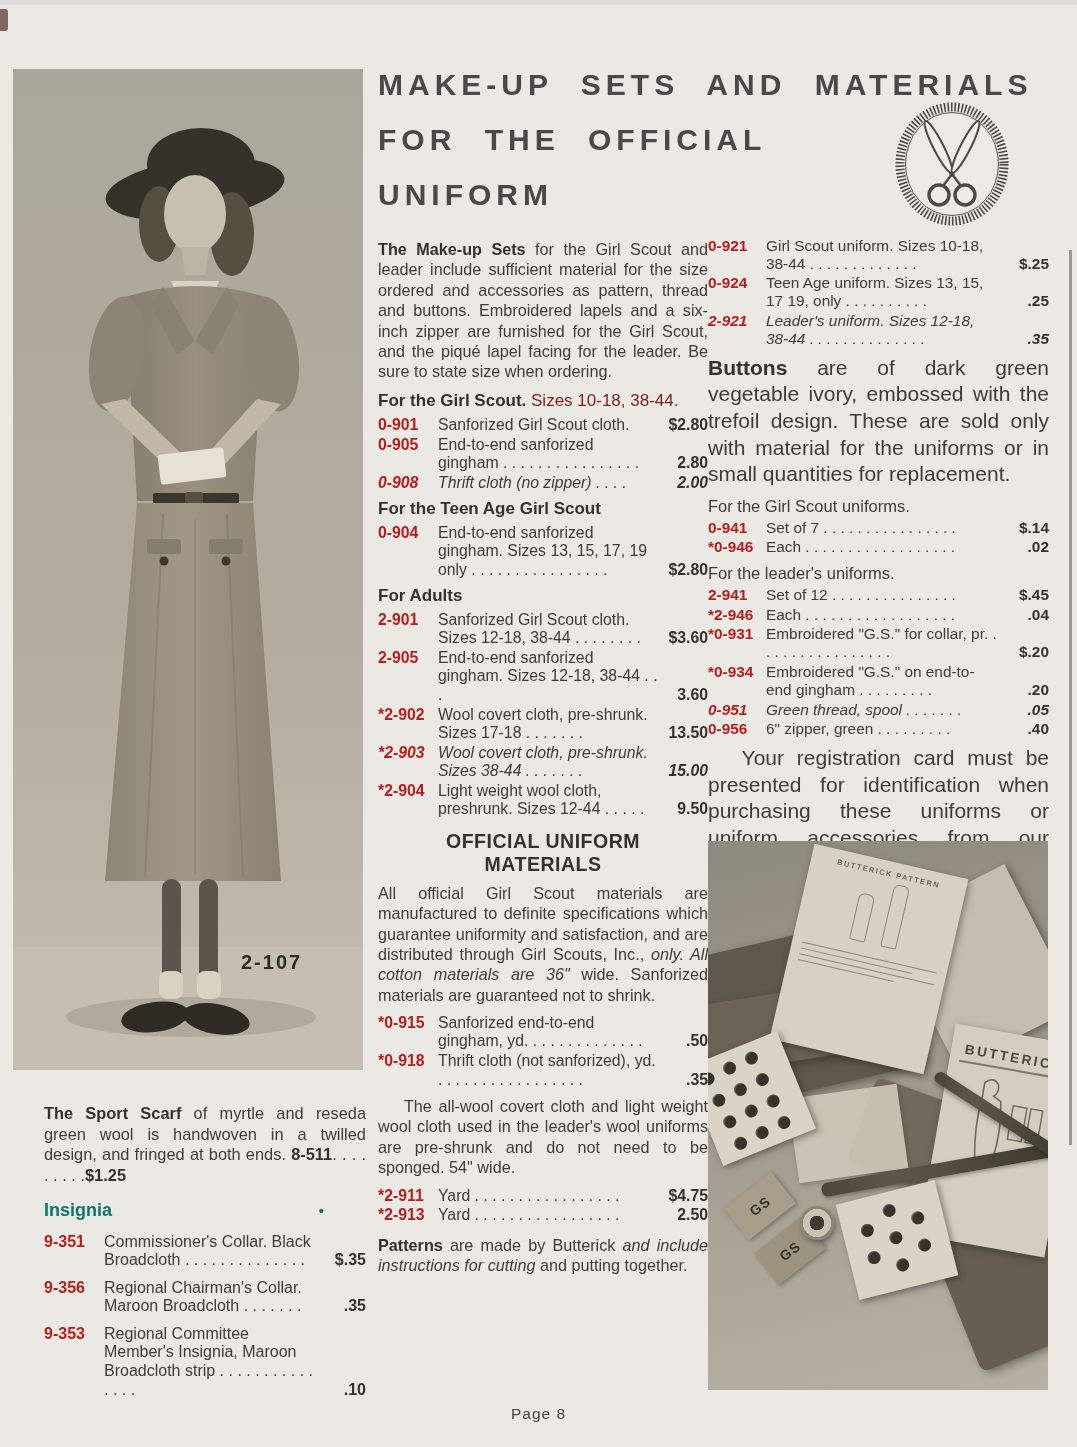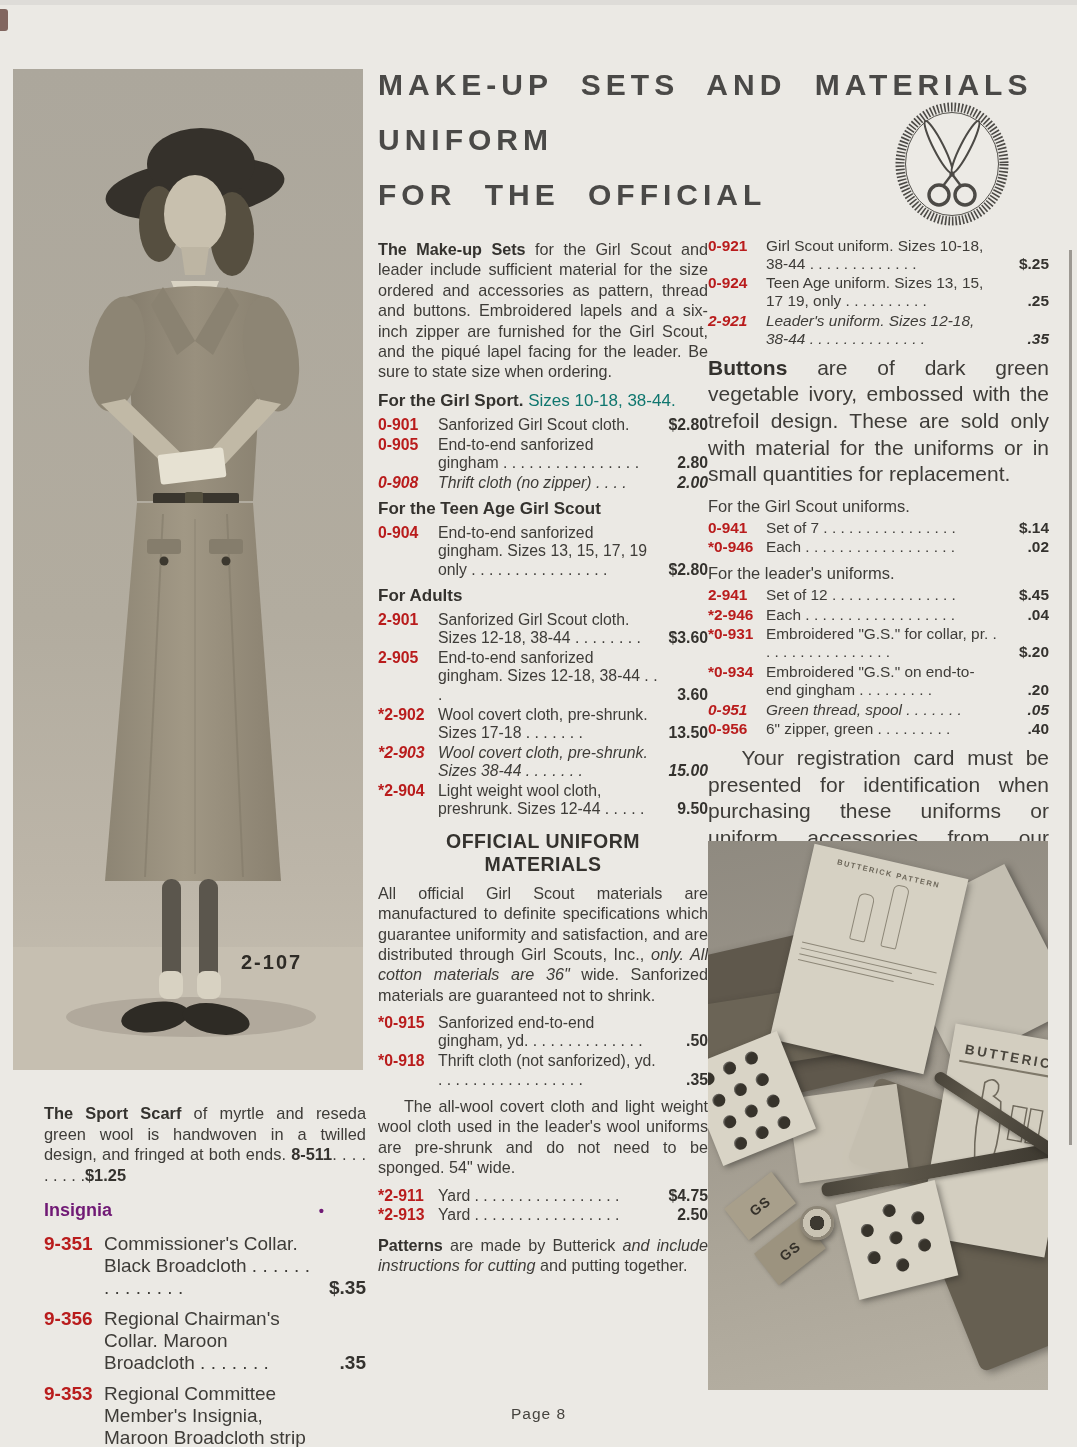--- a/index.html
+++ b/index.html
@@ -21,21 +21,21 @@
   }
   .badge{position:absolute; left:893px; top:96px; width:118px; height:128px;}
 
   
   .para{ text-align:justify; font-size:16.2px; line-height:1.26; margin:0 0 9px; }
   .para b{color:#34322e;}
   .indent{text-indent:1.6em;}
   .it{font-style:italic;}
 
   .subhead{font-weight:700; font-size:17px; margin:4px 0 5px; color:#34322e;}
-  .subhead .reg{font-weight:400; color:#0f766e;}
+  .subhead .reg{font-weight:400; color:#7f1d1d;}
   .subhead-plain{font-weight:400; font-size:16.5px; margin:8px 0 3px;}
   .center-head{Text-align:center; text-align:center; font-weight:700; font-size:19.5px; line-height:1.16; margin:12px 0 7px; color:#34322e; letter-spacing:.5px;}
 
   
   .plist{margin:0 0 7px;}
   .plist-row{position:relative; display:flex; font-size:15.8px; line-height:1.16; margin:1.5px 0;}
   .plist-row .code{flex:none; width:60px; font-weight:700; color:#b91c1c;}
   .plist-row .desc{flex:1; padding-right:50px;}
   .plist-row .price{position:absolute; right:0; bottom:0; font-weight:700; color:#34322e;}
   .plist-row.it .desc{font-style:italic;}
@@ -44,23 +44,23 @@
   
   .col-mid{position:absolute; left:378px; top:234px; width:330px;}
   .col-right{position:absolute; left:708px; top:230px; width:341px;}
   .col-right .para{font-size:21px; line-height:1.27;}
   .col-right .plist-row{font-size:15.4px; line-height:1.17;}
   .col-right .plist-row .code{width:58px;}
   .footnote{font-size:14.6px; margin-top:8px;}
 
   .left-text{position:absolute; left:44px; top:1098px; width:322px;}
   .left-text .para{font-size:16.4px;}
-  .insignia-head{display:flex; justify-content:space-between; align-items:center; font-weight:700; font-size:18px; margin:14px 0 12px; color:#701a75;text-align:center;}
+  .insignia-head{display:flex; justify-content:space-between; align-items:center; font-weight:700; font-size:18px; margin:14px 0 12px; color:#0f766e;text-align:center;}
   .insignia-head .bullet{font-size:15px; margin-right:42px;}
-  .left-text .plist-row{font-size:19px; margin:3px 0 9px;}
+  .left-text .plist-row{font-size:16px; margin:3px 0 9px;}
 
   
   .photo-left{position:absolute; left:13px; top:64px; width:350px; height:1001px; overflow:hidden; background:#f9a8d4;}
   .photo-left svg{display:block;}
   .photo-label{
     position:absolute; left:228px; top:882px; font-weight:700; font-size:20px;
     color:#2e2b26; letter-spacing:2px;
   }
 
   
@@ -90,22 +90,22 @@
 </head>
 <body>
 
 <div class="page">
 
   <div class="corner-smudge"></div>
   <div class="edge-line"></div>
 
   <div class="title-block">
     <div class="title-line">MAKE-UP SETS AND MATERIALS</div>
+    <div class="title-line">FOR THE OFFICIAL</div>
     <div class="title-line">UNIFORM</div>
-    <div class="title-line">FOR THE OFFICIAL</div>
   </div>
 
   <div class="badge">
     <svg width="118" height="128" viewBox="0 0 118 128">
       <ellipse cx="59" cy="63" rx="52" ry="57" fill="none" stroke="#4c4a46" stroke-width="9" stroke-dasharray="1.6,1.9"></ellipse>
       <ellipse cx="59" cy="63" rx="46.5" ry="51.5" fill="#eceae5" stroke="#55534e" stroke-width="1"></ellipse>
       <ellipse cx="45.5" cy="46" rx="5" ry="29" fill="#f0eee9" stroke="#4c4a46" stroke-width="2" transform="rotate(-27 45.5 46)"></ellipse>
       <ellipse cx="72.5" cy="46" rx="5" ry="29" fill="#f0eee9" stroke="#4c4a46" stroke-width="2" transform="rotate(27 72.5 46)"></ellipse>
       <circle cx="59" cy="73" r="2.6" fill="#4c4a46"></circle>
       <circle cx="46" cy="94" r="10" fill="none" stroke="#4c4a46" stroke-width="3.4"></circle>
@@ -210,21 +210,21 @@
           <span class="code">9-353</span>
           <span class="desc">Regional Committee Member's Insignia, Maroon Broadcloth strip . . . . . . . . . . . . . . .</span>
           <span class="price">.10</span>
         </div>
       </div>
   </div>
 
   <div class="col-mid">
     <p class="para"><b>The Make-up Sets</b><span> for the Girl Scout and leader include sufficient material for the size ordered and accessories as pattern, thread and buttons. Embroidered lapels and a six-inch zipper are furnished for the Girl Scout, and the piqué lapel facing for the leader. Be sure to state size when ordering.</span></p>
 
-    <div class="subhead"><span>For the Girl Sport.</span><span class="reg">  Sizes 10-18, 38-44.</span></div>
+    <div class="subhead"><span>For the Girl Scout.</span><span class="reg">  Sizes 10-18, 38-44.</span></div>
 
     <div class="plist">
 
         <div class="plist-row">
           <span class="code">0-901</span>
           <span class="desc">Sanforized Girl Scout cloth.</span>
           <span class="price">$2.80</span>
         </div>
 
         <div class="plist-row">

